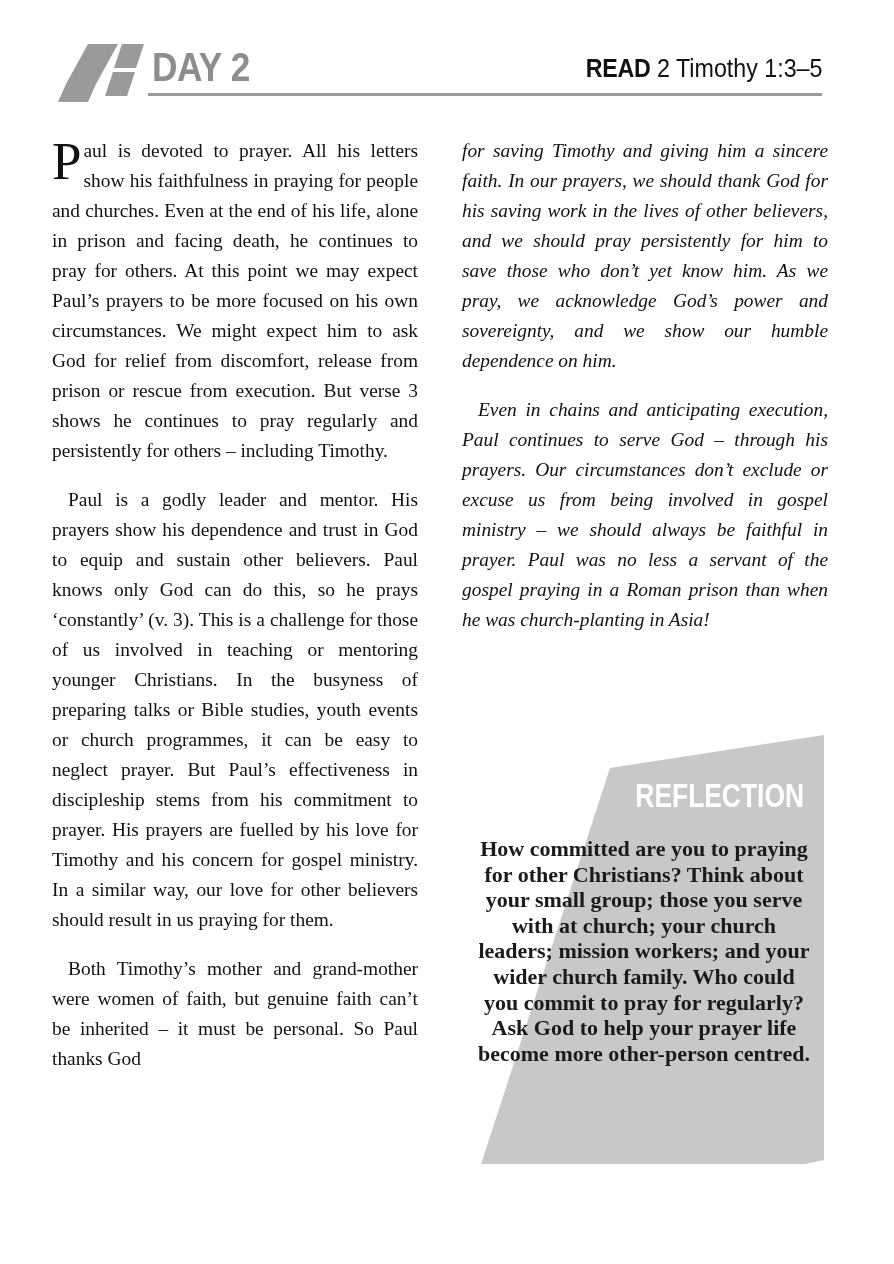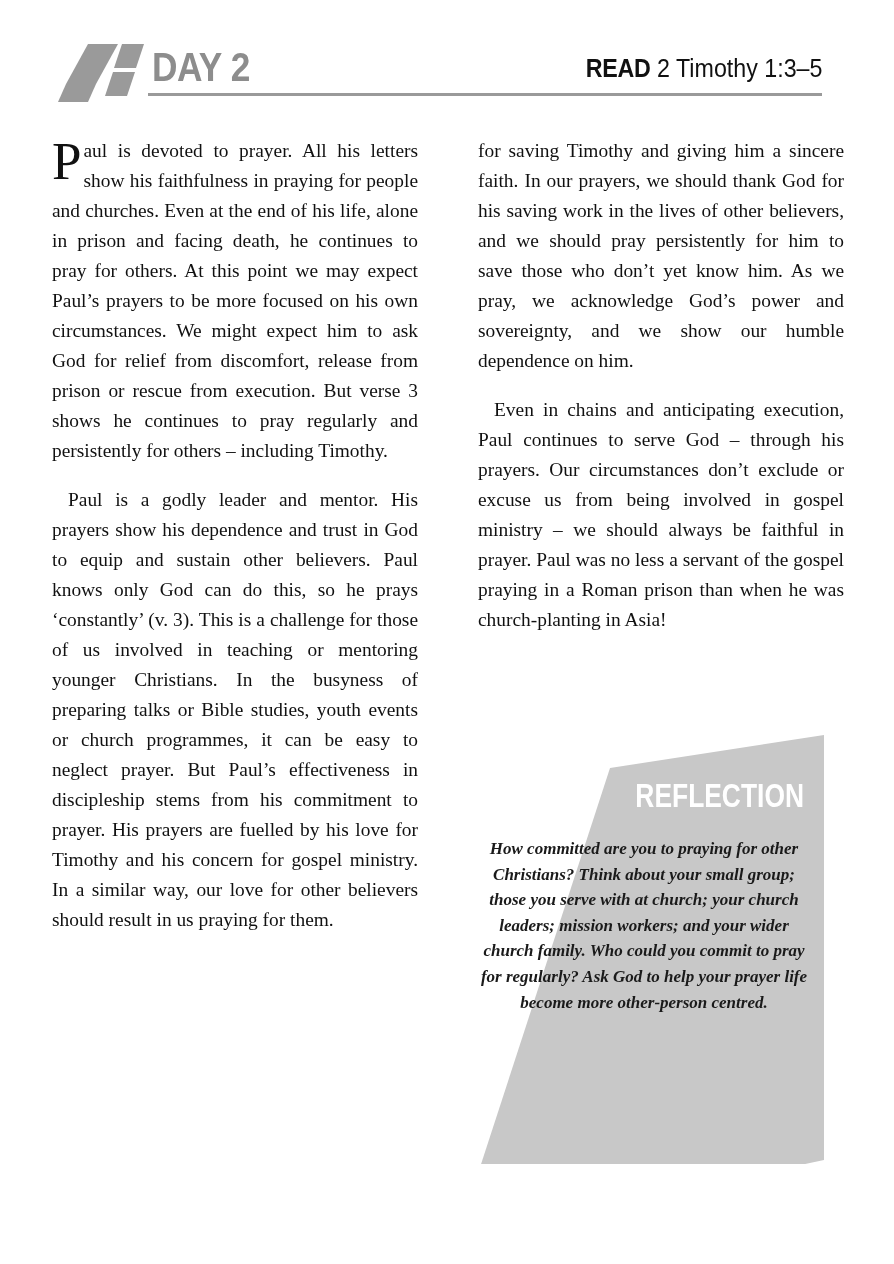--- a/index.html
+++ b/index.html
@@ -79,21 +79,21 @@
     position: absolute;
     top: 136px;
     width: 366px;
     font-size: 19.4px;
     line-height: 30px;
     text-align: justify;
     text-justify: inter-word;
     hyphens: none;
   }
   .col-left  { left: 52px; }
-  .col-right { left: 478px; }
+  .col-right { left: 462px; font-style: italic; }
 
   .col p {
     margin: 0;
     text-indent: 16px;
   }
   .col p.first {
     text-indent: 0;
   }
   .col p + p {
     margin-top: 19px;
@@ -148,22 +148,21 @@
     white-space: nowrap;
   }
   .reflection-body {
     position: absolute;
     left: 18px;
     top: 106px;
     width: 340px;
     text-align: center;
     font-family: "Liberation Serif", "DejaVu Serif", serif;
     font-weight: bold;
-    font-style: italic;
-    font-size: 17px;
+    font-size: 22px;
     line-height: 25.6px;
     color: #1a1a1a;
   }
 
   
   .page-number {
     position: absolute;
     left: 52px;
     top: 1248px;
     font-family: "Liberation Serif", "DejaVu Serif", serif;
@@ -195,20 +194,21 @@
     <div class="read-line">
       <span class="read-word">READ</span><span> </span><span class="ref-word">2 Timothy 1:3–5</span>
     </div>
 
     <div class="header-rule"></div>
   </div>
 
   <div class="col col-left">
     <p class="first"><span class="dropcap">P</span><span>aul is devoted to prayer. All his letters show his faithfulness in praying for people and churches. Even at the end of his life, alone in prison and facing death, he continues to pray for others. At this point we may expect Paul’s prayers to be more focused on his own circumstances. We might expect him to ask God for relief from discomfort, release from prison or rescue from execution. But verse 3 shows he continues to pray regularly and persistently for others – including Timothy.</span></p>
     <p>Paul is a godly leader and mentor. His prayers show his dependence and trust in God to equip and sustain other believers. Paul knows only God can do this, so he prays ‘constantly’ (v. 3). This is a challenge for those of us involved in teaching or mentoring younger Christians. In the busyness of preparing talks or Bible studies, youth events or church programmes, it can be easy to neglect prayer. But Paul’s effectiveness in discipleship stems from his commitment to prayer. His prayers are fuelled by his love for Timothy and his concern for gospel ministry. In a similar way, our love for other believers should result in us praying for them.</p>
+    <p>Both Timothy’s mother and grand-mother were women of faith, but genuine faith can’t be inherited – it must be personal. So Paul thanks God</p>
   </div>
 
   <div class="col col-right">
     <p class="first">for saving Timothy and giving him a sincere faith. In our prayers, we should thank God for his saving work in the lives of other believers, and we should pray persistently for him to save those who don’t yet know him. As we pray, we acknowledge God’s power and sovereignty, and we show our humble dependence on him.</p>
     <p>Even in chains and anticipating execution, Paul continues to serve God – through his prayers. Our circumstances don’t exclude or excuse us from being involved in gospel ministry – we should always be faithful in prayer. Paul was no less a servant of the gospel praying in a Roman prison than when he was church-planting in Asia!</p>
   </div>
 
   <div class="reflection">
     <svg class="reflection-shape" viewBox="0 0 372 512" xmlns="http://www.w3.org/2000/svg">
       <polygon points="158,38 372,5 372,430 5,508" fill="#c8c8c8"></polygon>

